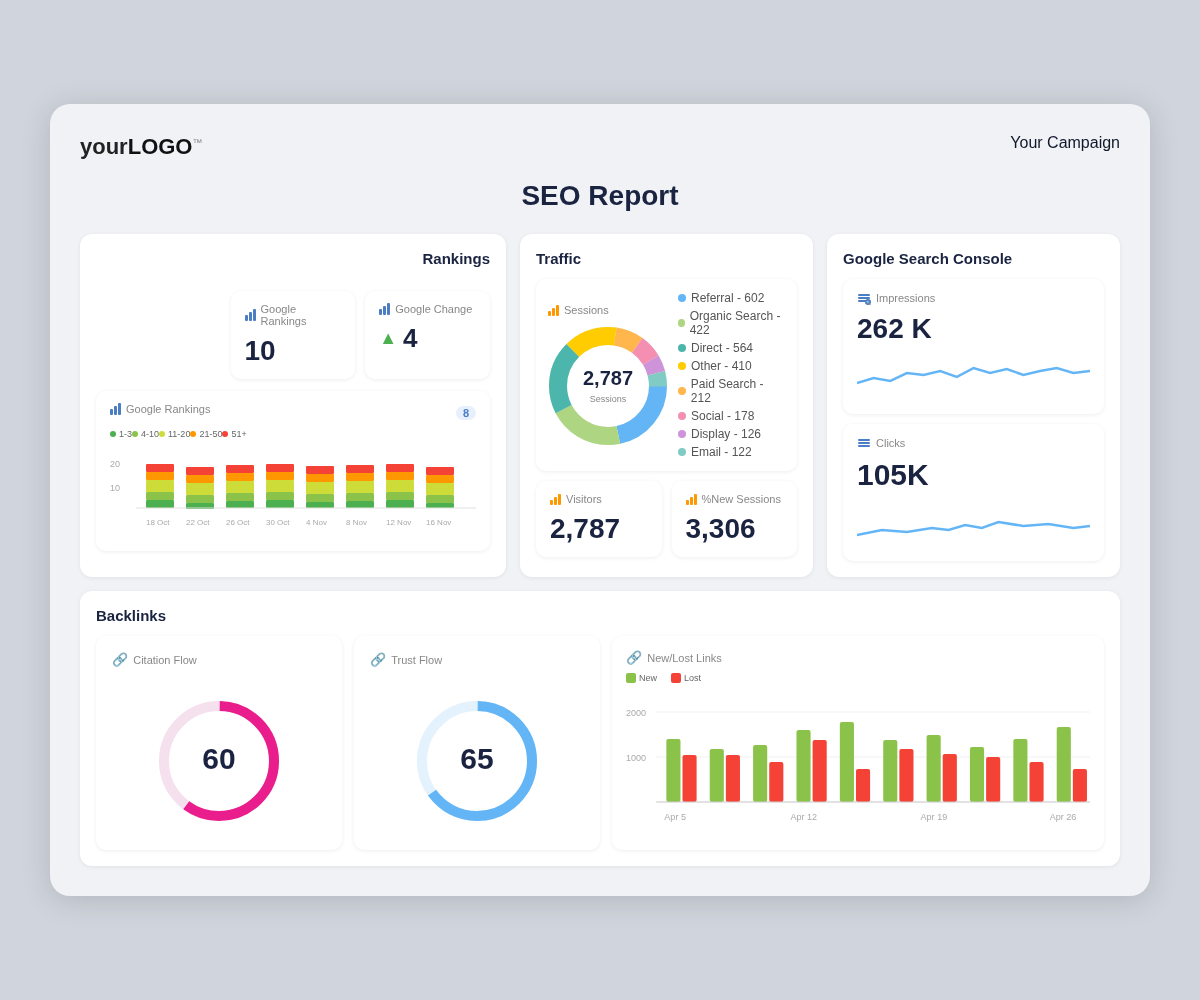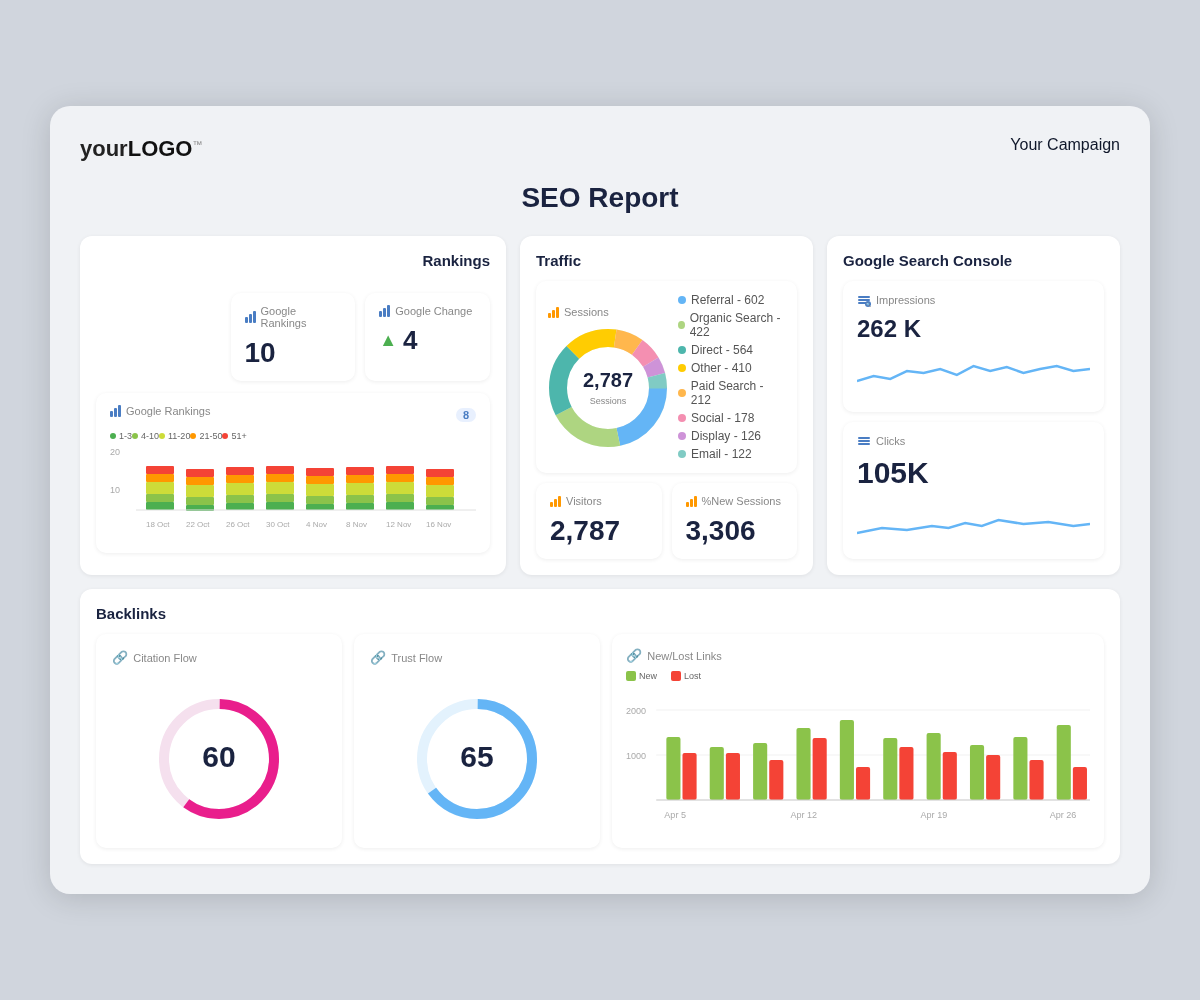--- a/index.html
+++ b/index.html
@@ -194,21 +194,21 @@
       flex-direction: column;
       gap: 10px;
     }
     .gsc-card {
       background: #fff;
       border-radius: 10px;
       padding: 12px 14px;
       box-shadow: 0 1px 4px rgba(0,0,0,0.07);
     }
     .gsc-value {
-      font-size: 24px;
+      font-size: 28px;
       font-weight: 900;
       color: #1a2340;
       margin: 6px 0 8px 0;
     }
     
     .backlinks-grid {
       display: grid;
       grid-template-columns: 1fr 1fr 2fr;
       gap: 12px;
       margin-top: 12px;
@@ -354,21 +354,21 @@
           <div class="legend-item">
               <span class="legend-dot" style="background:#ff9800"></span>
               <span>21-50</span>
             </div>
           <div class="legend-item">
               <span class="legend-dot" style="background:#f44336"></span>
               <span>51+</span>
             </div>
         </div>
         <div style="position:relative;margin-left:26px;">
-          <div style="position:absolute;left:-26px;top:0;font-size:9px;color:#aaa;">20</div>
+          <div style="position:absolute;left:-26px;top:14px;font-size:9px;color:#aaa;">20</div>
           <div style="position:absolute;left:-26px;top:38px;font-size:9px;color:#aaa;">10</div>
           <svg width="340" height="90" viewBox="0 0 340 90">
 
             <g id="bars">
 
               <rect x="10" y="55" width="28" height="8" fill="#4caf50" rx="1"></rect>
               <rect x="10" y="47" width="28" height="8" fill="#8bc34a" rx="1"></rect>
               <rect x="10" y="35" width="28" height="12" fill="#cddc39" rx="1"></rect>
               <rect x="10" y="27" width="28" height="8" fill="#ff9800" rx="1"></rect>
               <rect x="10" y="19" width="28" height="8" fill="#f44336" rx="1"></rect>

